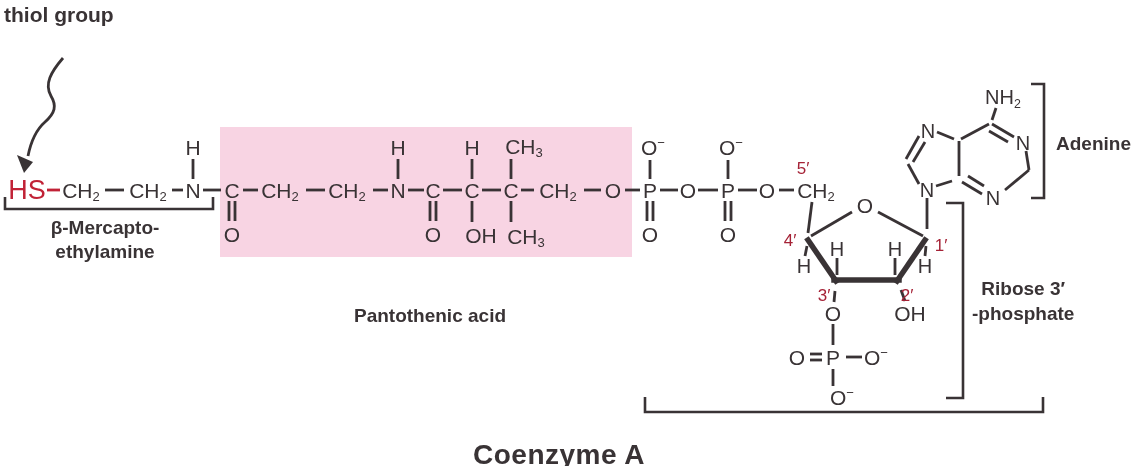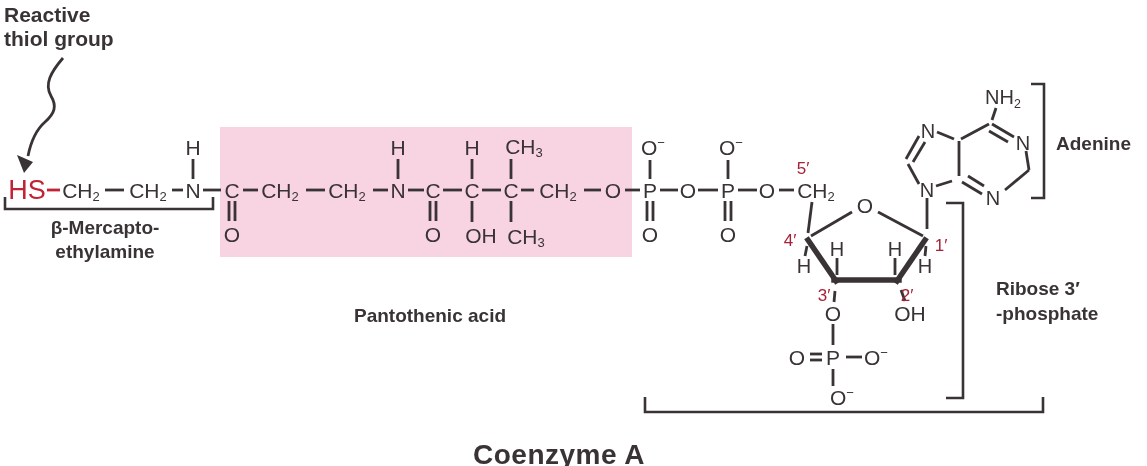--- a/index.html
+++ b/index.html
@@ -17,21 +17,21 @@
   }
   .atom sub{font-size:0.62em;vertical-align:-0.3em;line-height:0;}
   .atom sup{font-size:0.62em;vertical-align:0.55em;line-height:0;}
   .lbl{position:absolute;font-weight:bold;color:#393335;white-space:nowrap;}
   .lbl-reactive{left:4px;top:3px;font-size:21px;line-height:24px;}
   .lbl-beta{left:105px;top:216px;transform:translateX(-50%);text-align:center;font-size:19px;line-height:24px;}
   .lbl-pantothenic{left:430px;top:265px;transform:translateX(-50%);font-size:19px;margin-top:40px;}
   .lbl-coenzyme{left:473px;top:427px;font-size:28px;letter-spacing:0.5px;margin-top:12px;}
   .lbl-phospho{left:657px;top:429px;font-size:19px;}
   .lbl-adenine{left:1056px;top:133px;font-size:19px;}
-  .lbl-ribose{left:996px;top:276px;font-size:19px;line-height:25px;}
+  .lbl-ribose{left:972px;top:276px;font-size:19px;line-height:25px;text-align:center;}
 </style>
 </head>
 <body>
 
 <div class="stage" style="background: rgb(255, 255, 255);">
 
   <div class="pink" style="background: rgb(248, 212, 227);"></div>
 
   <svg class="bonds" width="1147" height="466" viewBox="0 0 1147 466">
 
@@ -173,21 +173,20 @@
       <span class="atom" style="left: 824px; top: 295px; font-size: 17px; color: rgb(165, 34, 54);">3′</span>
       <span class="atom" style="left: 907px; top: 295px; font-size: 17px; color: rgb(165, 34, 54);">2′</span>
       <span class="atom" style="left: 1003px; top: 97px; font-size: 20px; color: rgb(57, 51, 53);">NH<sub>2</sub></span>
       <span class="atom" style="left: 1023px; top: 143px; font-size: 20px; color: rgb(57, 51, 53);">N</span>
       <span class="atom" style="left: 993px; top: 198px; font-size: 20px; color: rgb(57, 51, 53);">N</span>
       <span class="atom" style="left: 928px; top: 131px; font-size: 20px; color: rgb(57, 51, 53);">N</span>
       <span class="atom" style="left: 927px; top: 190px; font-size: 20px; color: rgb(57, 51, 53);">N</span>
     </div>
 
   <div class="lbl lbl-reactive">
-    <div>Reactive</div>
     <div>thiol group</div>
   </div>
 
   <div class="lbl lbl-beta">
     <div>β-Mercapto-</div>
     <div>ethylamine</div>
   </div>
 
   <div class="lbl lbl-pantothenic">Pantothenic acid</div>
 

